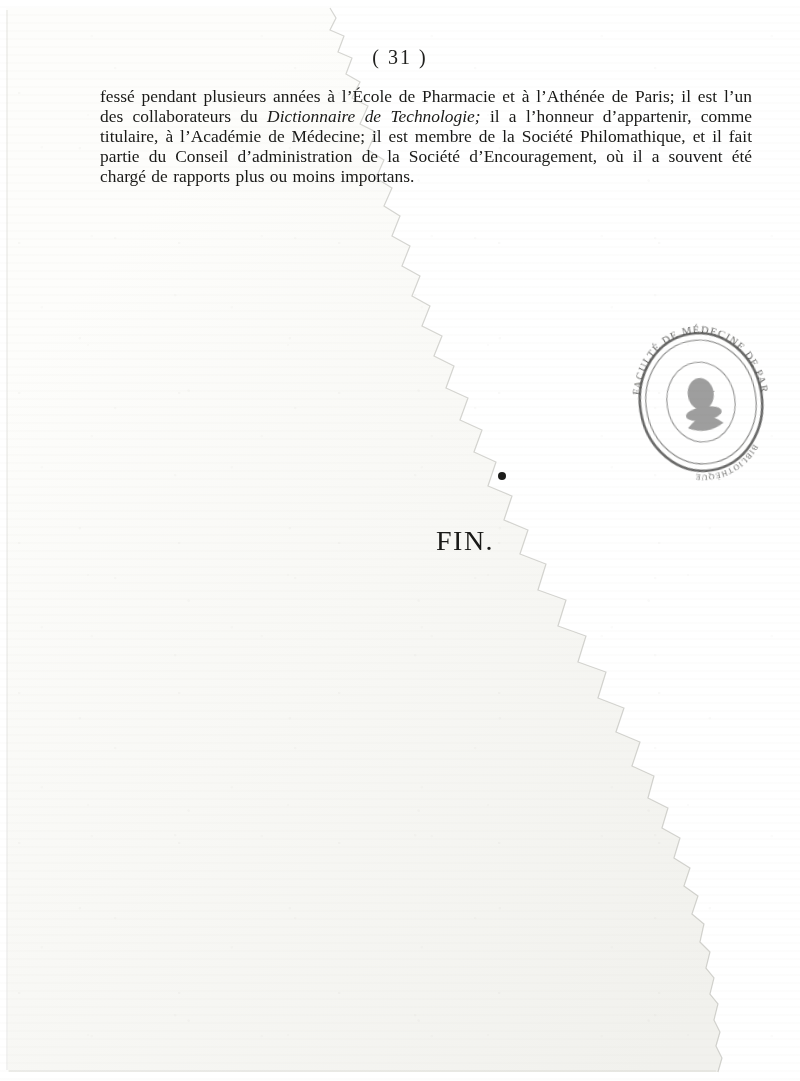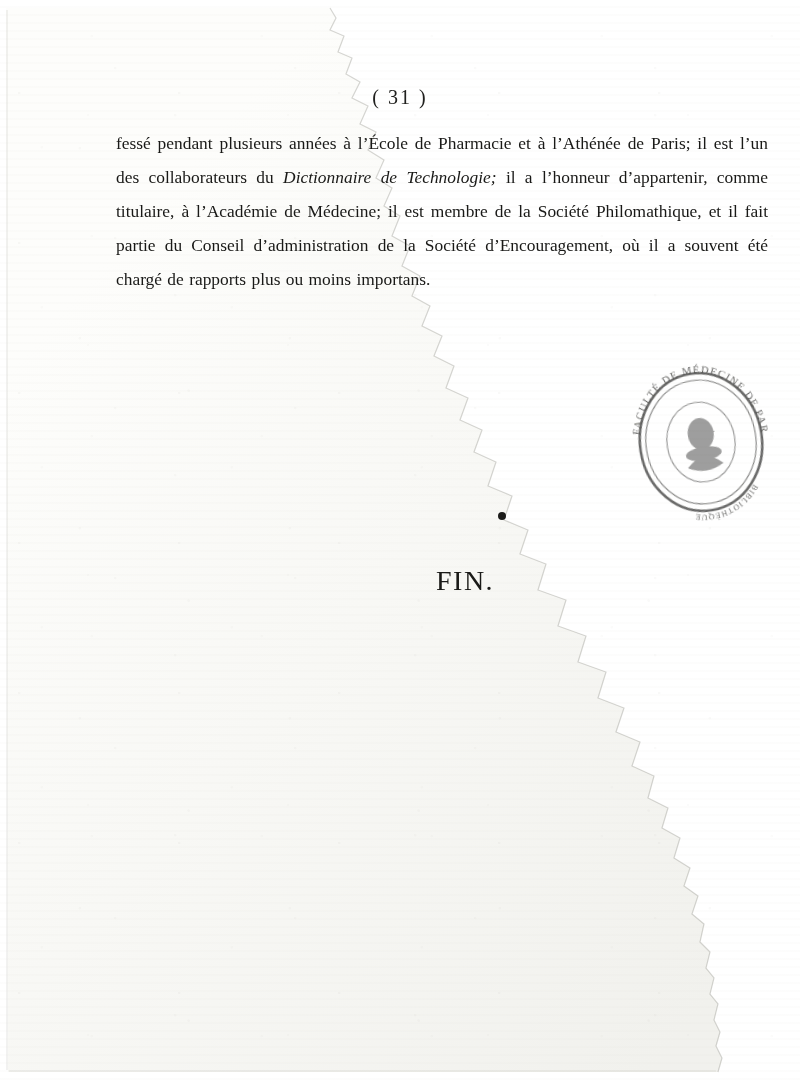--- a/index.html
+++ b/index.html
@@ -49,42 +49,42 @@
   .backdrop {
     position: absolute;
     inset: 0;
     background: #ffffff;
   }
 
   
   .content {
     position: absolute;
     left: 0; top: 0;
-    width: 800px; height: 971px; margin-top: 40px;
+    width: 800px; height: 971px;
   }
   .page-number {
     position: absolute;
     top: 46px;
     left: 0;
     width: 800px;
     text-align: center;
     font-size: 20px;
     letter-spacing: 2px;
     color: #20201e;
     font-family: "Liberation Serif", serif;
   }
 
   .body-text {
     position: absolute;
-    left: 116px;
+    left: 100px;
     top: 86px;
     width: 652px;
     color: #191917;
     font-size: 17.4px;
-    line-height: 34px;
+    line-height: 20px;
     text-align: justify;
     text-justify: inter-word;
     word-spacing: 1px;
   }
   .body-text .it { font-style: italic; }
 
   .fin {
     position: absolute;
     left: 436px;
     top: 525px;

